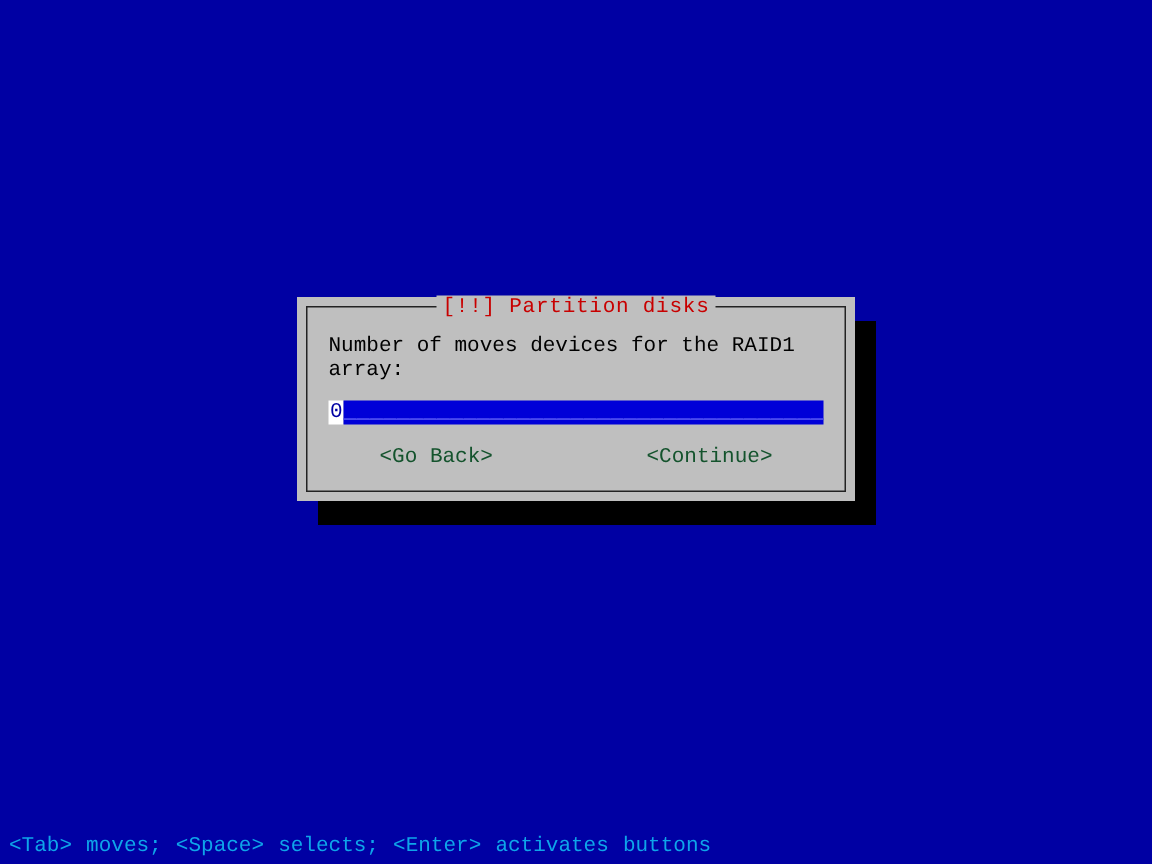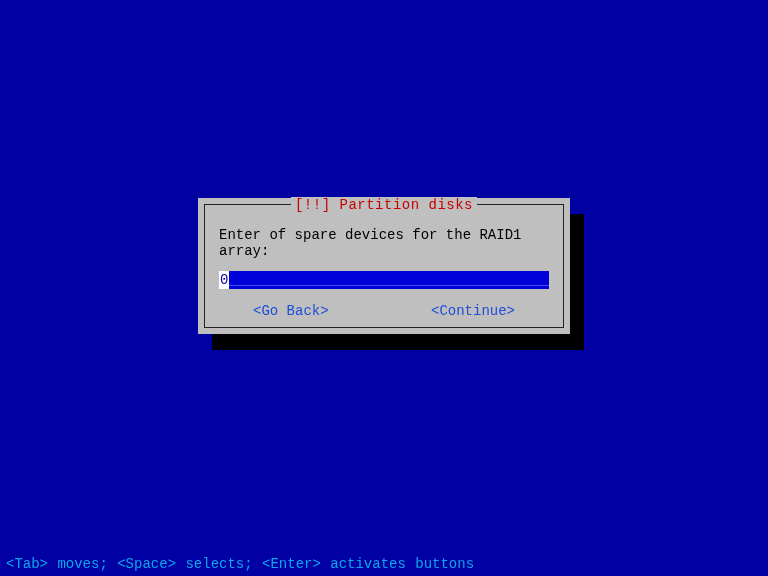--- a/index.html
+++ b/index.html
@@ -22,24 +22,23 @@
       position: absolute;
       left: 198px; top: 198px;
       width: 372px; height: 136px;
       background: #bfbfbf;
       padding: 6px;
     }
     .dialog-inner {
       width: 100%; height: 100%;
       border: 1px solid #222;
       position: relative;
-      padding: 10px 14px 8px 14px;
+      padding: 10px 14px 20px 14px;
       display: flex;
       flex-direction: column;
-      justify-content: flex-end;
     }
     .title-wrap {
       position: absolute;
       top: -8px; left: 0; right: 0;
       text-align: center;
     }
     .title {
       display: inline-block;
       background: #bfbfbf;
       padding: 0 4px;
@@ -85,21 +84,21 @@
       background: #fff;
       margin-left: -1px;
     }
     .buttons {
       display: flex;
       justify-content: space-between;
       margin-top: 14px;
       padding: 0 34px;
     }
     .btn {
-      color: #1d4ed8;
+      color: #14532d;
       cursor: pointer;
     }
     .footer {
       position: absolute;
       left: 6px; bottom: 4px;
       color: #0ea5e9;
       word-spacing: 1px;
     }
   </style>
 </head>
@@ -109,21 +108,21 @@
 
 <div class="dialog">
   <div class="dialog-inner">
     <div class="title-wrap">
       <span class="title">
         <span class="bang">[!!]</span>
         <span class="text">Partition disks</span>
       </span>
     </div>
 
-    <div class="prompt">Enter of spare devices for the RAID1 array:</div>
+    <div class="prompt">Number of moves devices for the RAID1 array:</div>
 
     <div class="input-row">
       <span class="input-value">0</span>
       <span class="input-fill">
           <span class="cursor"></span>
           <span>________________________________________________</span>
         </span>
     </div>
 
     <div class="buttons">

